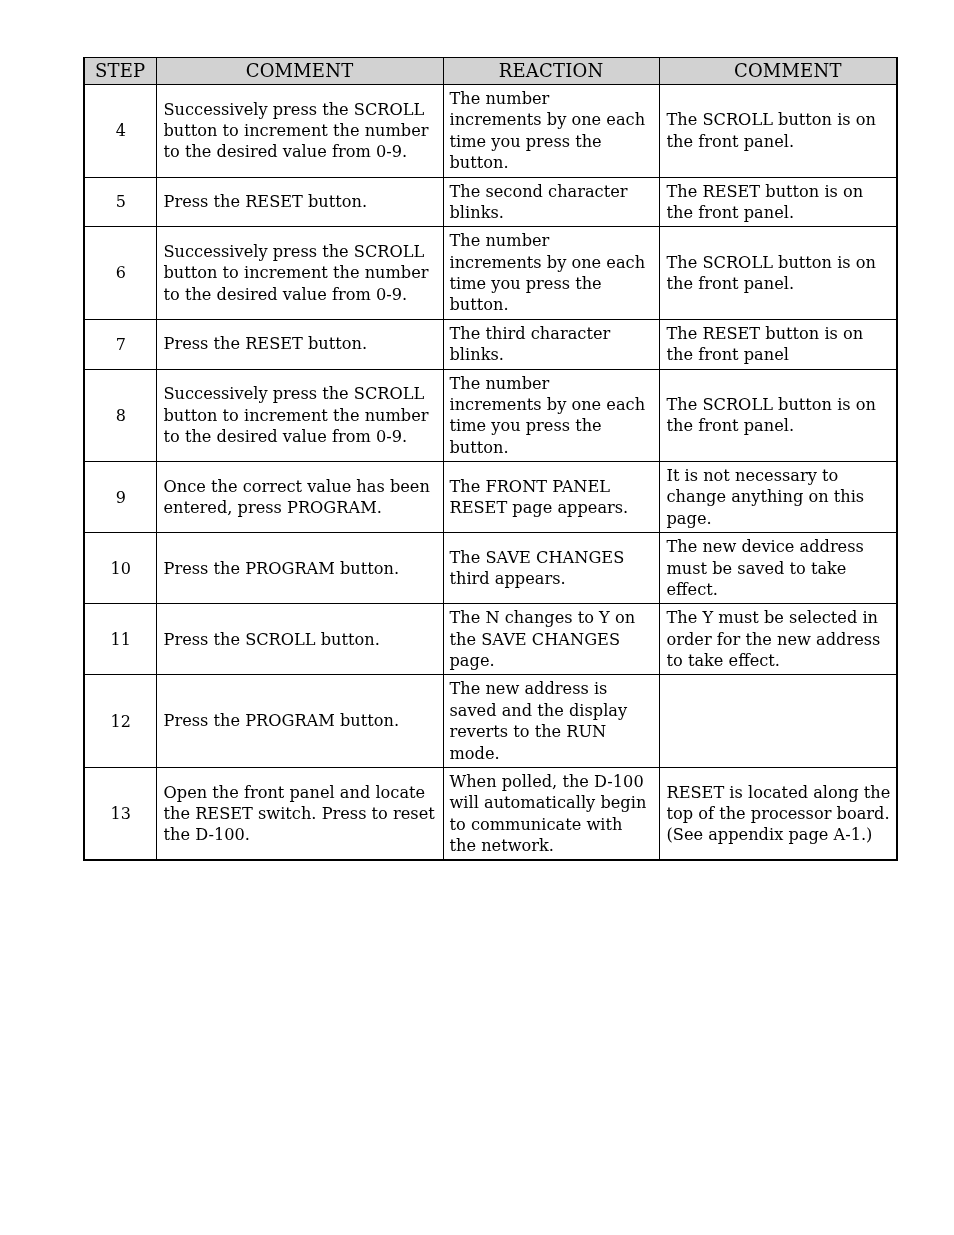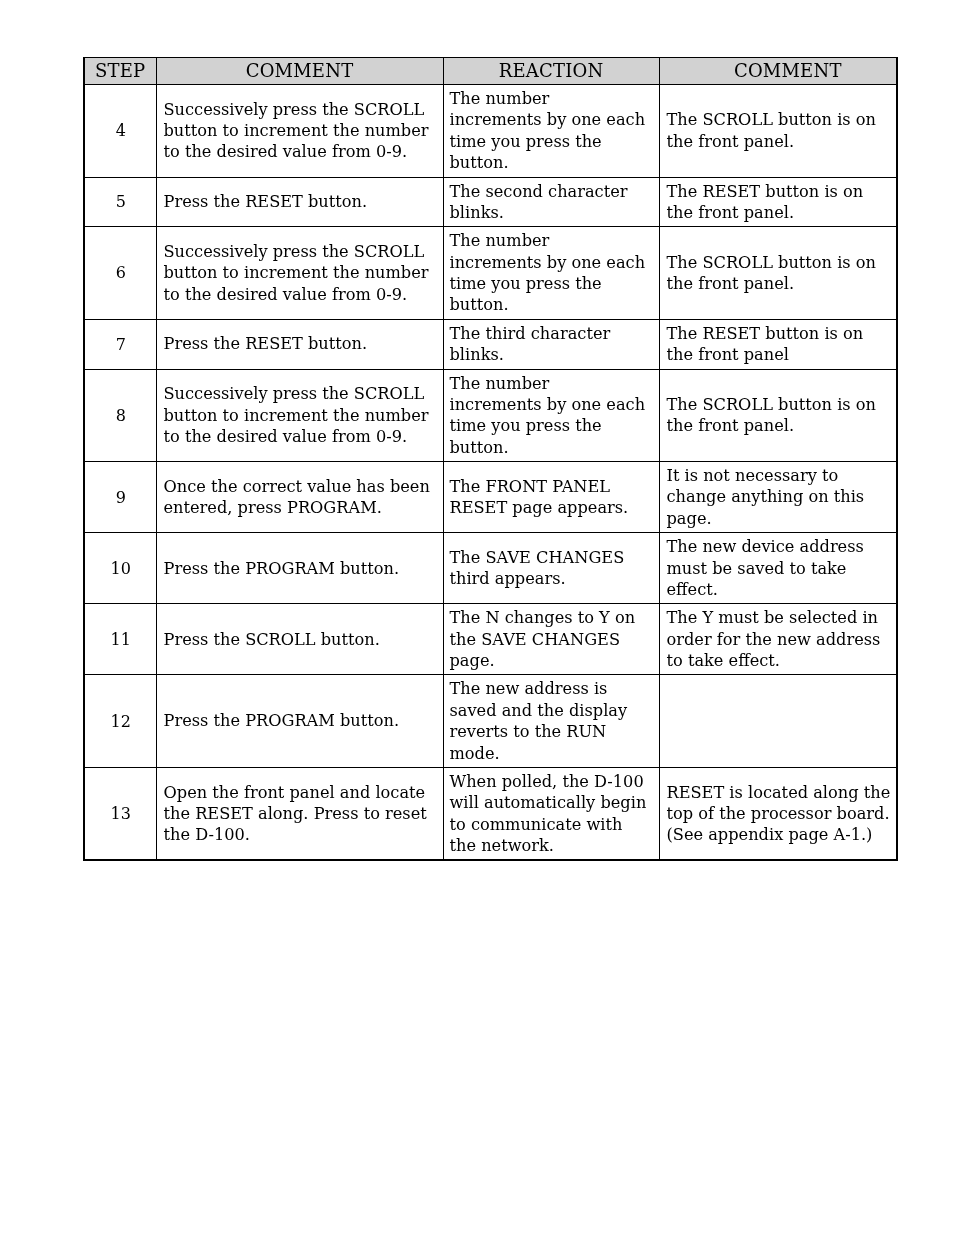--- a/index.html
+++ b/index.html
@@ -250,21 +250,21 @@
         <td class="c-comment">
             <span class="cell-pad"></span>
           </td>
       </tr>
 
       <tr>
         <td class="c-step">
             <span class="cell-pad">13</span>
           </td>
         <td class="c-action">
-            <span class="cell-pad">Open the front panel and locate the RESET along. Press to reset the D-100.</span>
+            <span class="cell-pad">Open the front panel and locate the RESET switch. Press to reset the D-100.</span>
           </td>
         <td class="c-reaction">
             <span class="cell-pad">When polled, the D-100 will automatically begin to communicate with the network.</span>
           </td>
         <td class="c-comment">
             <span class="cell-pad">RESET is located along the top of the processor board. (See appendix page A-1.)</span>
           </td>
       </tr>
 
     </tbody>

